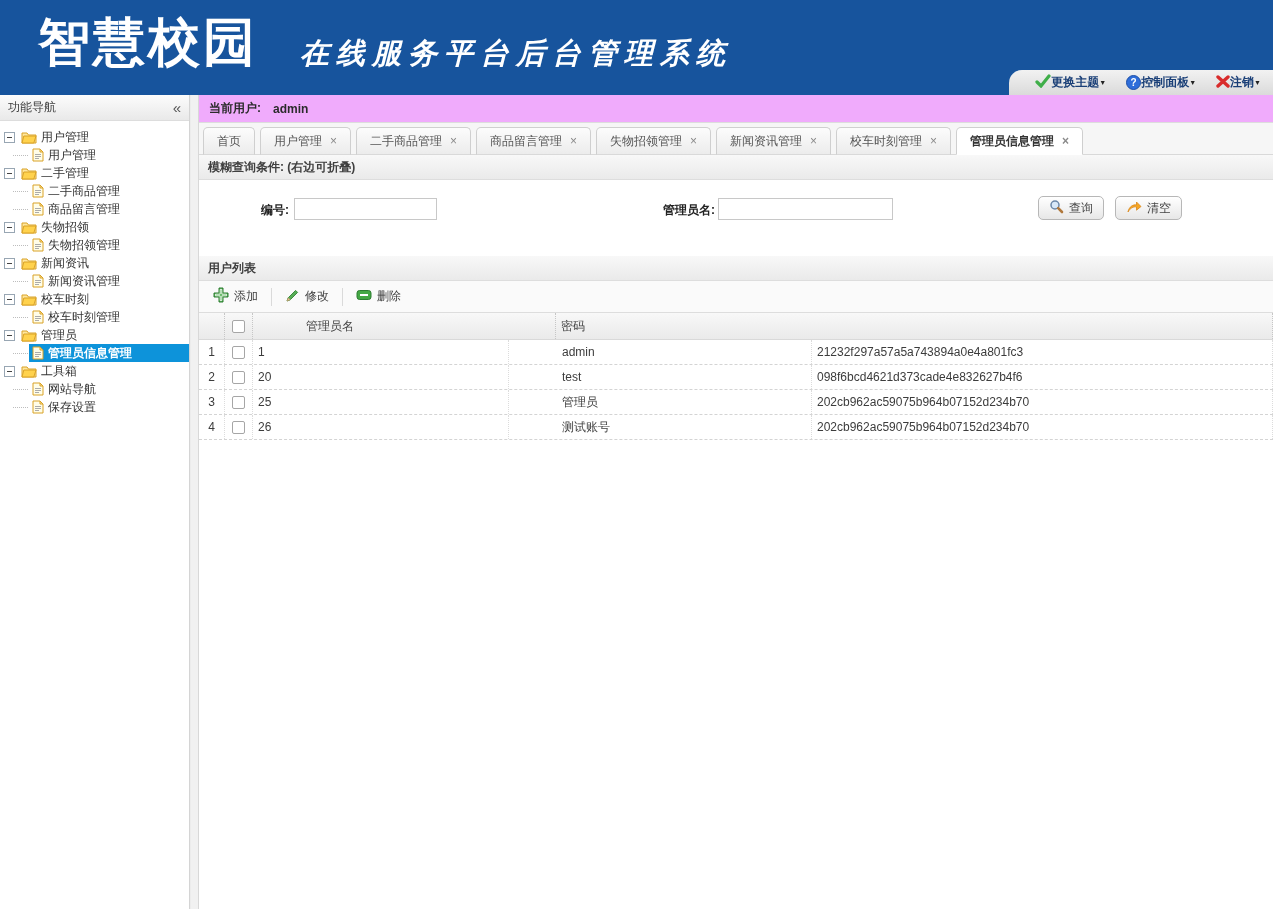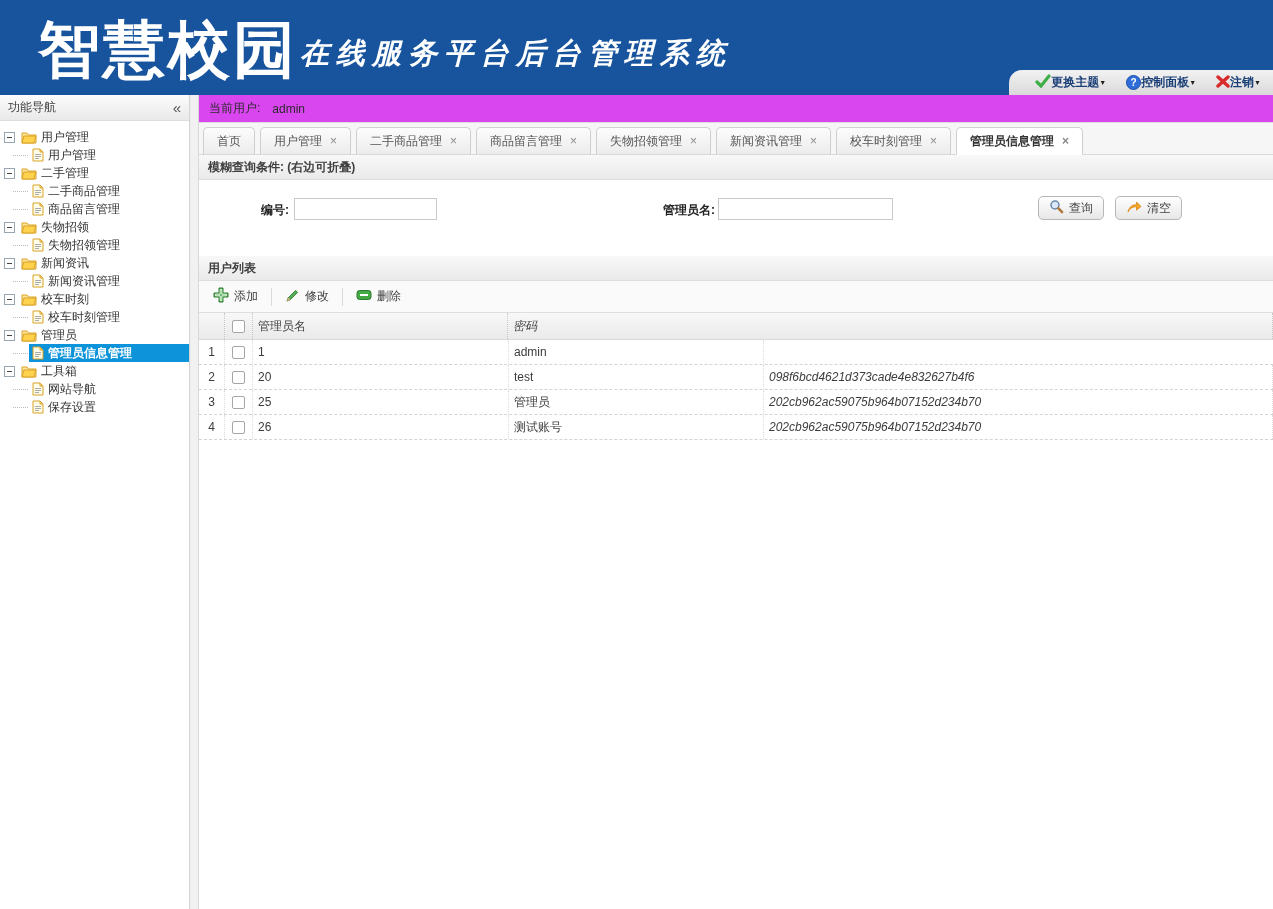--- a/index.html
+++ b/index.html
@@ -6,21 +6,21 @@
   html,body { width: 1273px; height: 909px; overflow: hidden; }
   body {
     font-family: "Liberation Sans", "DejaVu Sans", sans-serif;
     font-size: 12px; color: #333; background: #fff;
   }
 
   
   .banner { position: relative; height: 95px; background: #17549D; }
   .logo {
     position: absolute; left: 38px; top: 8px;
-    font-size: 62px; font-weight: bold; color: #fff; letter-spacing: 3px;
+    font-size: 52px; font-weight: bold; color: #fff; letter-spacing: 3px;
   }
   .subtitle {
     position: absolute; left: 300px; top: 34px;
     font-size: 29px; font-weight: bold; font-style: italic; color: #fff;
     letter-spacing: 7px;
     font-family: "Liberation Serif", "DejaVu Serif", serif;
   }
   .top-toolbar {
     position: absolute; right: 0; bottom: 0; height: 25px;
     background: linear-gradient(#F2F2F2, #DADADA);
@@ -66,23 +66,23 @@
   .item-wrap { display: flex; align-items: center; gap: 4px; padding: 0 3px; height: 18px; flex: 1; cursor: pointer; }
   .tree-row.selected .item-wrap { background: #0D93DA; color: #fff; font-weight: bold; }
   .tree-icon { display: flex; flex: none; }
 
   
   .splitter { width: 9px; flex: none; background: #F1F1F1; border-right: 1px solid #D8D8D8; border-left: 1px solid #ECECEC; }
 
   
   .main { flex: 1; min-width: 0; display: flex; flex-direction: column; background: #fff; }
   .userbar {
-    height: 28px; flex: none; background: #d946ef; border-bottom: 1px solid #DDD;
+    height: 28px; flex: none; background: #f0abfc; border-bottom: 1px solid #DDD;
     display: flex; align-items: center; gap: 12px; padding: 0 10px;
-    font-weight: normal; color: #2B2B2B;
+    font-weight: bold; color: #2B2B2B;
   }
   .tabstrip {
     position: relative; height: 32px; flex: none; background: #F6F6F6;
     display: flex; align-items: flex-end; gap: 5px; padding: 4px 4px 0;
   }
   .tabstrip::after { content: ""; position: absolute; left: 0; right: 0; bottom: 0; height: 1px; background: #D9D9D9; }
   .tab {
     position: relative; z-index: 1; height: 28px;
     display: flex; align-items: center; gap: 8px; padding: 0 13px;
     background: linear-gradient(#FCFCFC, #ECECEC);
@@ -124,22 +124,22 @@
   .tbtn { display: flex; align-items: center; gap: 5px; height: 24px; padding: 0 9px; border-radius: 4px; color: #3D3D3D; cursor: pointer; }
   .tsep { width: 1px; height: 18px; background: #DADADA; margin: 0 4px; flex: none; }
 
   .grid-header { display: flex; height: 27px; flex: none; background: linear-gradient(#F8F8F8, #EAEAEA); border-bottom: 1px solid #D9D9D9; }
   .hcell { display: flex; align-items: center; padding: 0 5px; border-right: 1px dotted #C6C6C6; color: #444; }
   .grid-row { display: flex; height: 25px; flex: none; border-bottom: 1px dashed #D4D4D4; background: #fff; }
   .cell { display: flex; align-items: center; padding: 0 5px; border-right: 1px dotted #DCDCDC; color: #3C3C3C; overflow: hidden; white-space: nowrap; }
   .c-num  { width: 26px; justify-content: center; flex: none; }
   .c-chk  { width: 28px; justify-content: center; flex: none; }
   .c-id   { width: 256px; flex: none; }
-  .c-name { width: 255px; flex: none; }
-  .c-pass { flex: 1; font-style: italic; }
+  .c-name { width: 255px; flex: none; margin-left: 48px; }
+  .c-pass { flex: 1; }
 
   .checkbox {
     width: 13px; height: 13px; border: 1px solid #A6A6A6; border-radius: 2px;
     background: #fff; display: inline-block; cursor: pointer;
   }
 </style>
 </head>
 <body>
 
 <div class="banner">
@@ -501,20 +501,21 @@
       <div class="hcell c-pass">密码</div>
     </div>
 
     <div class="grid-row">
       <div class="cell c-num">1</div>
       <div class="cell c-chk">
           <span class="checkbox"></span>
         </div>
       <div class="cell c-id">1</div>
       <div class="cell c-name">admin</div>
+      <div class="cell c-pass">21232f297a57a5a743894a0e4a801fc3</div>
     </div>
     <div class="grid-row">
       <div class="cell c-num">2</div>
       <div class="cell c-chk">
           <span class="checkbox"></span>
         </div>
       <div class="cell c-id">20</div>
       <div class="cell c-name">test</div>
       <div class="cell c-pass">098f6bcd4621d373cade4e832627b4f6</div>
     </div>

